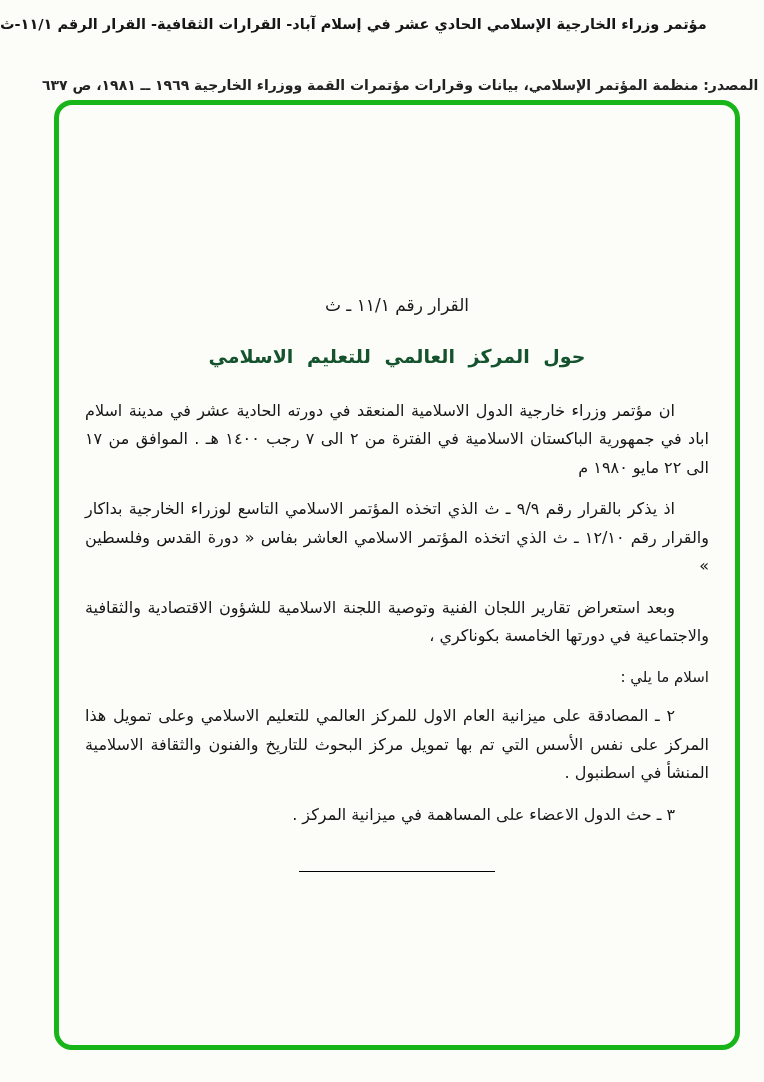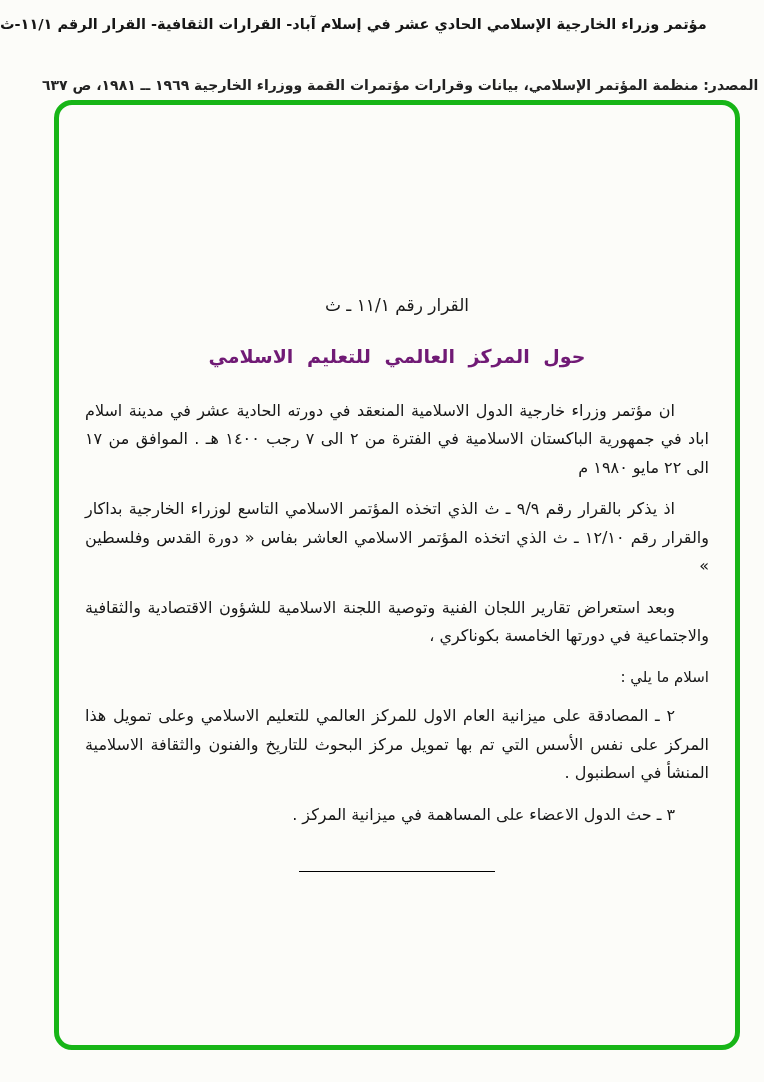--- a/index.html
+++ b/index.html
@@ -67,21 +67,21 @@
     font-size: 17px;
     margin: 0 0 30px 0;
     color: #1a1a1a;
   }
   .res-title {
     text-align: center;
     font-size: 19px;
     font-weight: bold;
     word-spacing: 7px;
     margin: 0 0 30px 0;
-    color: #701a75;
+    color: #14532d;
   }
   .para {
     font-size: 16px;
     line-height: 1.78;
     text-align: justify;
     text-indent: 34px;
     margin: 0 0 13px 0;
   }
   .decide {
     font-size: 15px;

